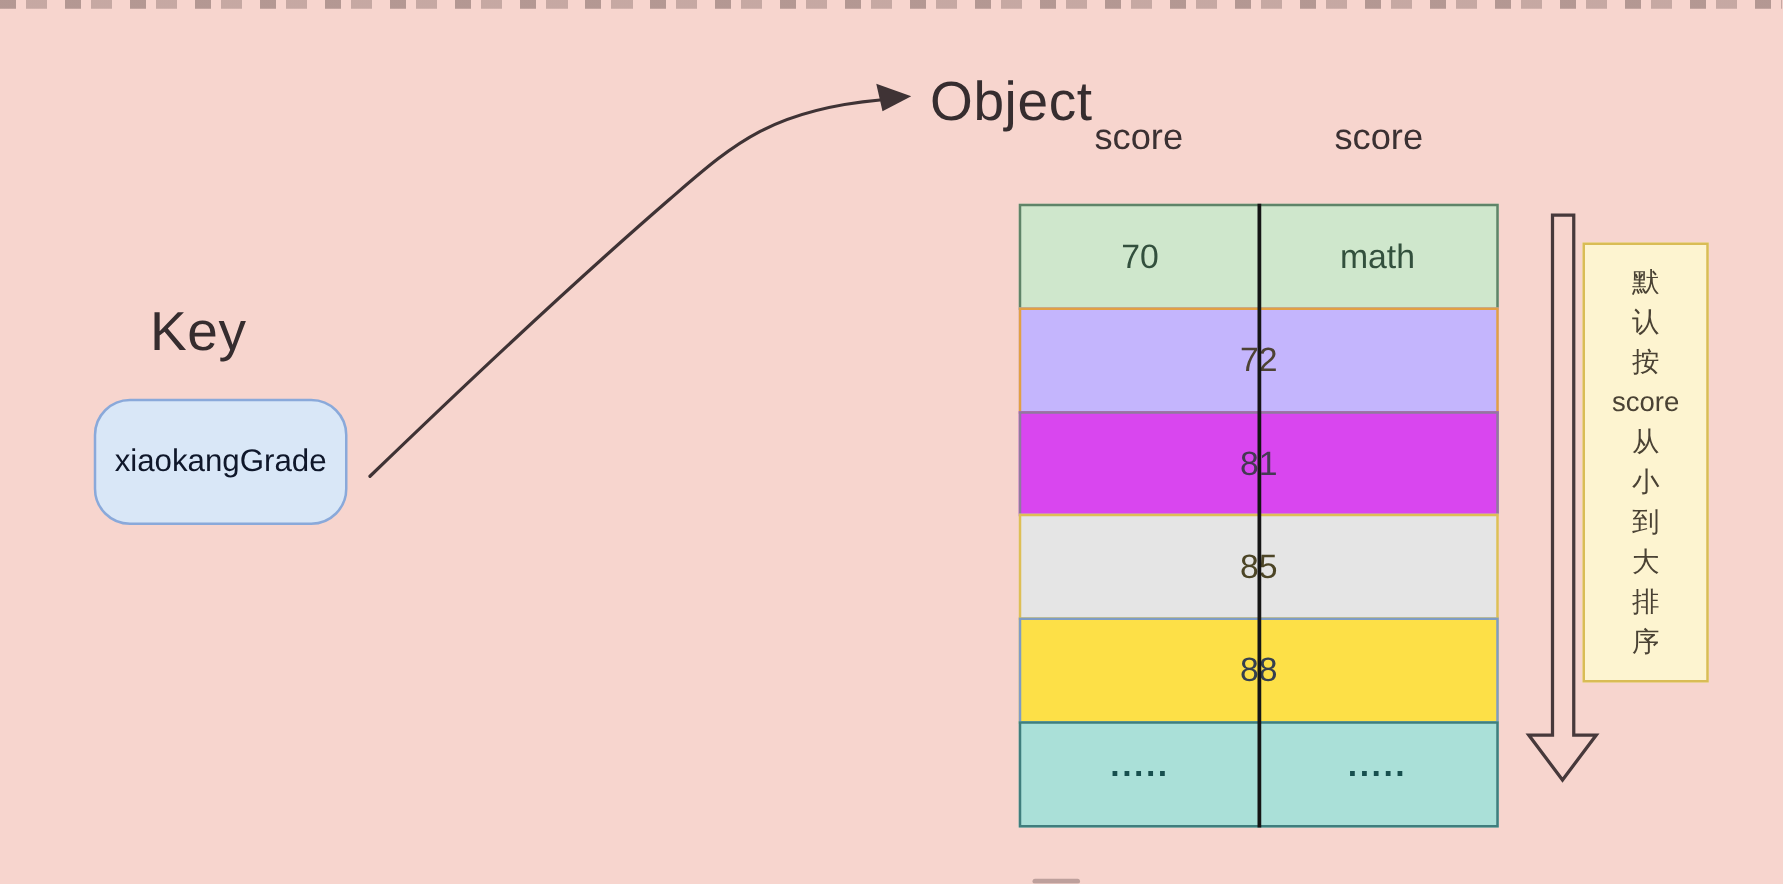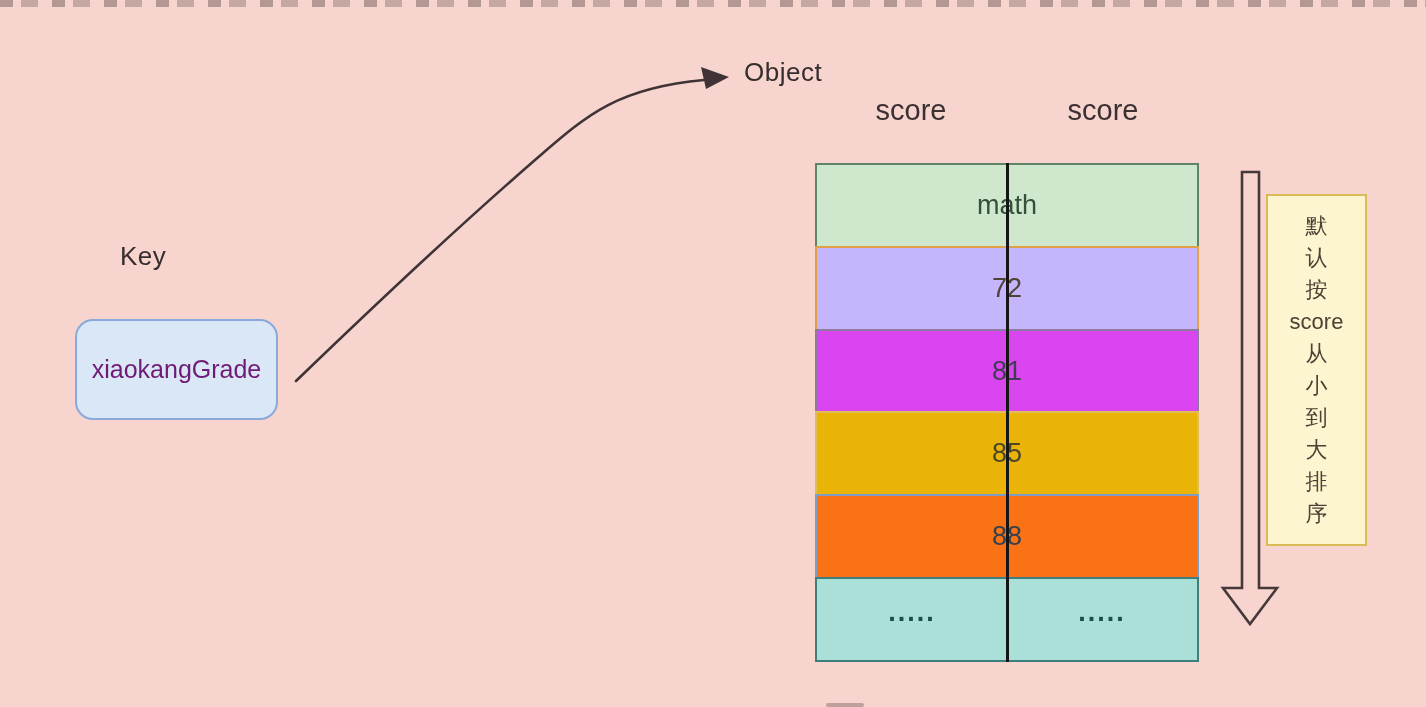--- a/index.html
+++ b/index.html
@@ -24,35 +24,35 @@
     opacity:.75;
   }
   .cutoff-bottom{
     position:absolute;left:826px;top:703px;width:38px;height:4px;
     background:rgba(84,64,62,.35);border-radius:2px;
   }
 
   .big-label{
     position:absolute;
     color:#362d2f;
-    font-size:26px;
+    font-size:44px;
     letter-spacing:.5px;
     text-align:center;
   }
   #key-label{left:120px;top:241px;}
   #object-label{left:744px;top:57px;}
 
   .key-box{
     position:absolute;left:75px;top:319px;
     width:199px;height:97px;
     background:#d9e7f7;
     border:2px solid #8aa9da;
-    border-radius:18px;
+    border-radius:29px;
     display:flex;align-items:center;justify-content:center;
-    font-size:25px;color:#701a75;
+    font-size:25px;color:#0f172a;
   }
 
   .svg-layer{
     position:absolute;left:0;top:0;width:1426px;height:707px;
     pointer-events:none;
   }
 
   
   .table-headers{
     position:absolute;left:815px;top:94px;width:384px;height:36px;
@@ -72,22 +72,22 @@
     box-sizing:border-box;
     margin-top:-2px;
     font-size:27px;
   }
   .trow:first-child{margin-top:0;}
   .tcell{flex:1;display:flex;align-items:center;justify-content:center;}
 
   .r0{background:#cfe7cc;border-color:#5f8468;color:#33503d;}
   .r1{background:#c4b5fd;border-color:#e2a044;color:#4d4234;}
   .r2{background:#d946ef;border-color:#90799f;color:#443a52;}
-  .r3{background:#eab308;border-color:#debf55;color:#4c4526;}
-  .r4{background:#f97316;border-color:#7e9cc5;color:#35404f;}
+  .r3{background:#e5e5e5;border-color:#debf55;color:#4c4526;}
+  .r4{background:#fde047;border-color:#7e9cc5;color:#35404f;}
   .r5{background:#aae0d8;border-color:#3f7e7d;color:#174f4e;}
   .r5 .tcell{font-weight:bold;letter-spacing:2px;}
   .r5 .tcell span{transform:translateY(-7px);display:inline-block;}
 
   .table-divider{
     position:absolute;left:1006px;top:163px;width:3px;height:499px;
     background:#151515;
   }
 
   
@@ -129,20 +129,21 @@
 
   <div id="object-label" class="big-label">Object</div>
 
   <div class="table-headers">
     <div class="hdr">score</div>
     <div class="hdr">score</div>
   </div>
 
   <div class="zset-table">
     <div class="trow r0">
+      <div class="tcell">70</div>
       <div class="tcell">math</div>
     </div>
     <div class="trow r1">
       <div class="tcell">72</div>
     </div>
     <div class="trow r2">
       <div class="tcell">81</div>
     </div>
     <div class="trow r3">
       <div class="tcell">85</div>

